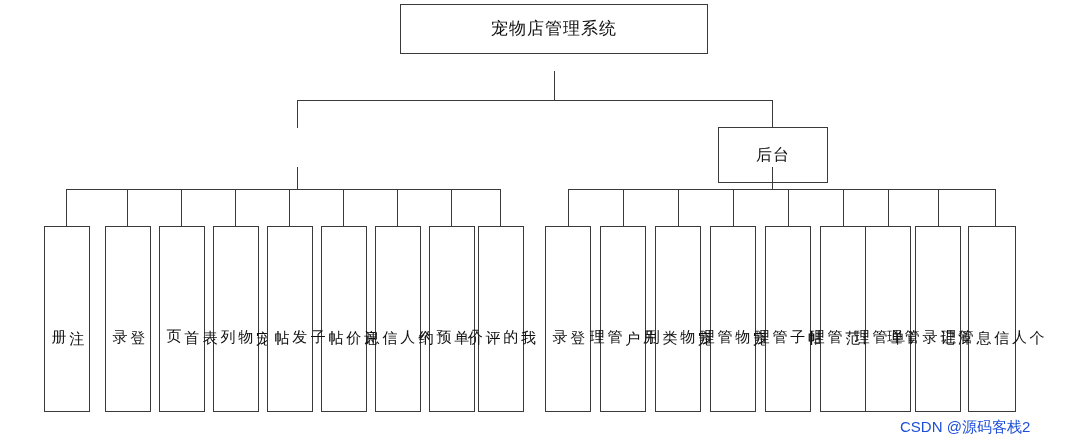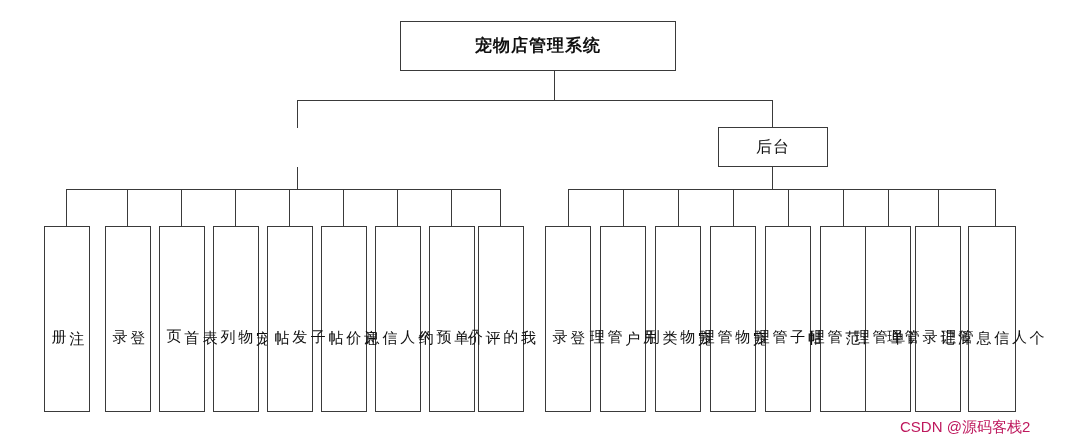--- a/index.html
+++ b/index.html
@@ -51,30 +51,30 @@
   .line {
     position: absolute;
     background: #3a3a3a;
   }
   .hline { height: 1px; }
   .vline { width: 1px; }
   .watermark {
     position: absolute;
     font-family: "Liberation Sans", "DejaVu Sans", sans-serif;
     font-size: 15px;
-    color: #be185d;
+    color: #1d4ed8;
     white-space: nowrap;
     user-select: none;
   }
 </style>
 </head>
 <body>
 
 <div id="canvas">
-    <div class="node" style="left: 400px; top: 21px; width: 276px; height: 50px; font-weight: bold;">
+    <div class="node" style="left: 400px; top: 4px; width: 308px; height: 50px;">
       <div class="node-label root">宠物店管理系统</div>
     </div>
     <div class="line vline" style="left: 554px; top: 71px; height: 30px;"></div>
     <div class="line hline" style="left: 297px; top: 100px; width: 476px;"></div>
     <div class="line vline" style="left: 297px; top: 100px; height: 28px;"></div>
     <div class="line vline" style="left: 297px; top: 167px; height: 23px;"></div>
     <div class="line hline" style="left: 66px; top: 189px; width: 435px;"></div>
     <div class="line vline" style="left: 66px; top: 189px; height: 38px;"></div>
     <div class="node" style="left: 44px; top: 226px; width: 46px; height: 186px;">
       <div class="node-label leaf-label">注
@@ -124,21 +124,21 @@
 约</div>
     </div>
     <div class="line vline" style="left: 500px; top: 189px; height: 38px;"></div>
     <div class="node" style="left: 478px; top: 226px; width: 46px; height: 186px;">
       <div class="node-label leaf-label">我
 的
 评
 价</div>
     </div>
     <div class="line vline" style="left: 772px; top: 100px; height: 28px;"></div>
-    <div class="node" style="left: 718px; top: 127px; width: 110px; height: 40px;">
+    <div class="node" style="left: 718px; top: 127px; width: 110px; height: 56px;">
       <div class="node-label mid">后台</div>
     </div>
     <div class="line vline" style="left: 772px; top: 167px; height: 23px;"></div>
     <div class="line hline" style="left: 568px; top: 189px; width: 428px;"></div>
     <div class="line vline" style="left: 568px; top: 189px; height: 38px;"></div>
     <div class="node" style="left: 545px; top: 226px; width: 46px; height: 186px;">
       <div class="node-label leaf-label">登
 录</div>
     </div>
     <div class="line vline" style="left: 623px; top: 189px; height: 38px;"></div>

